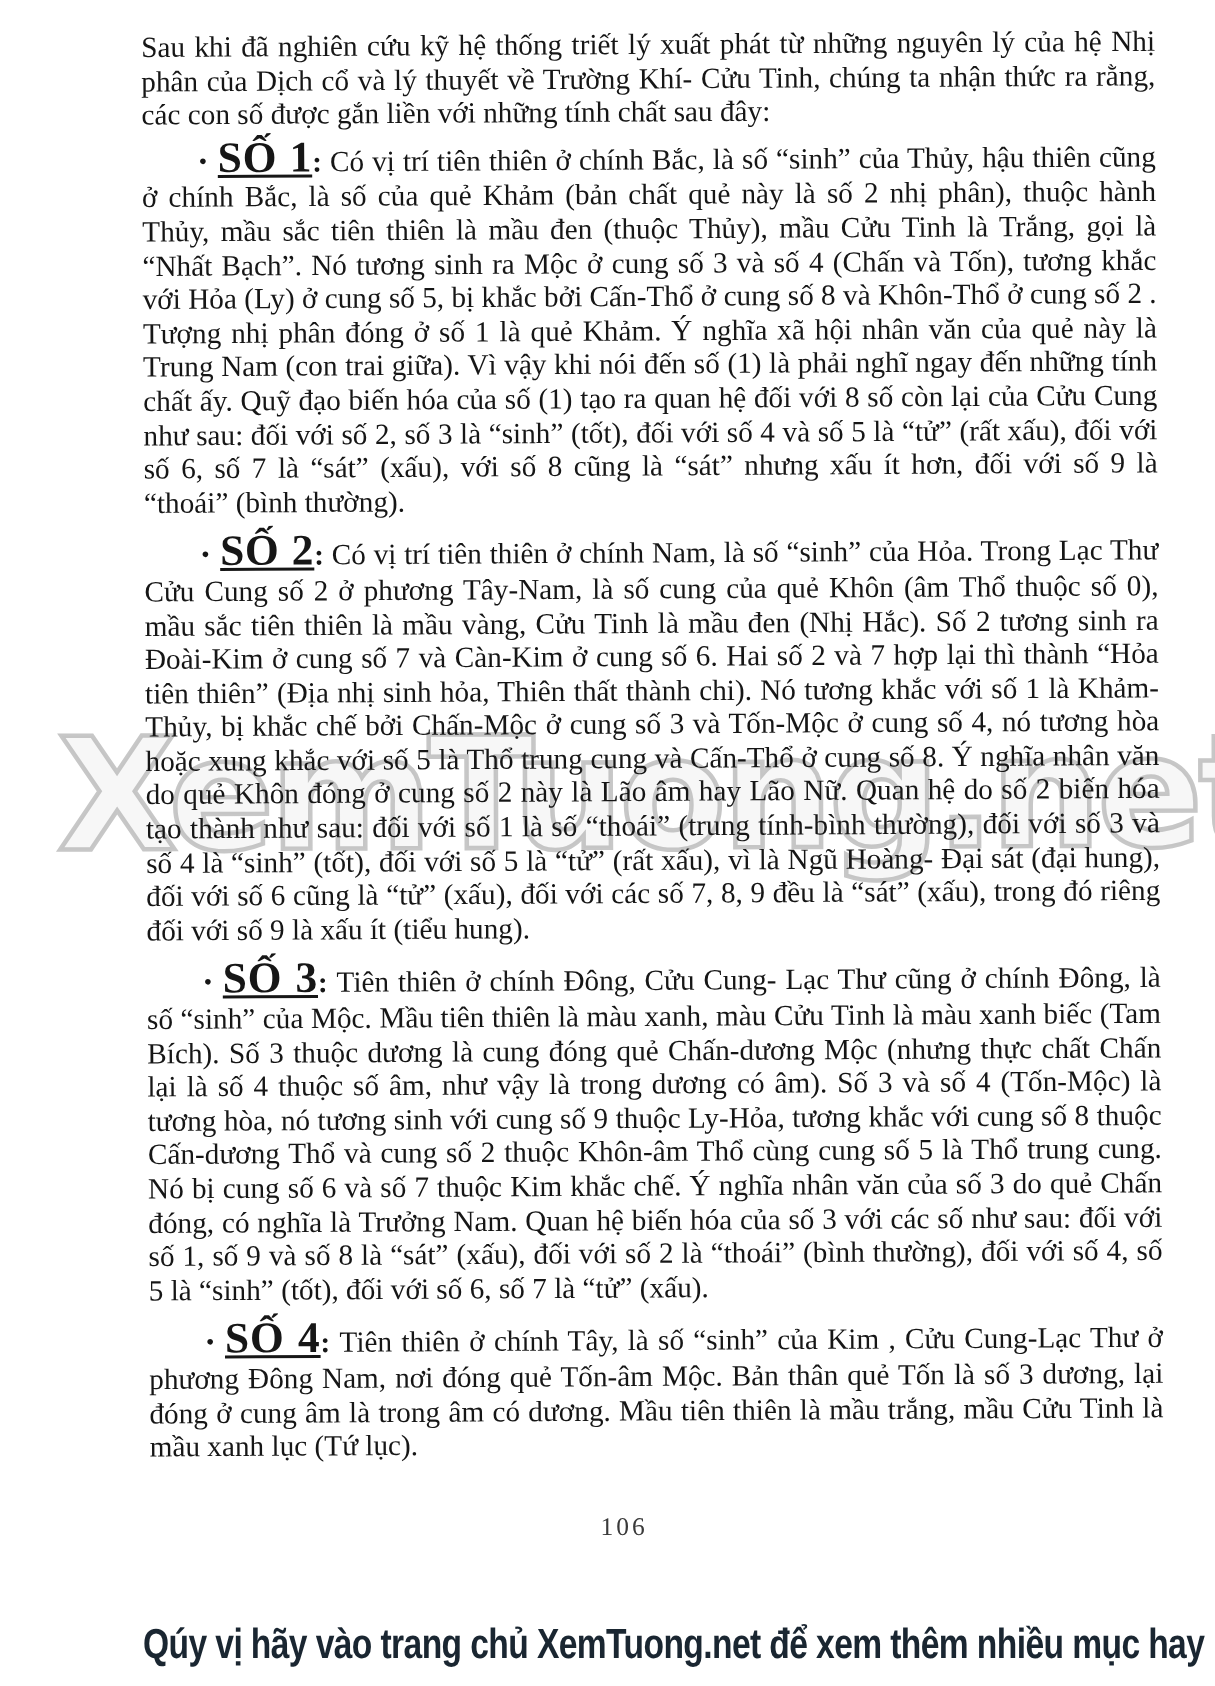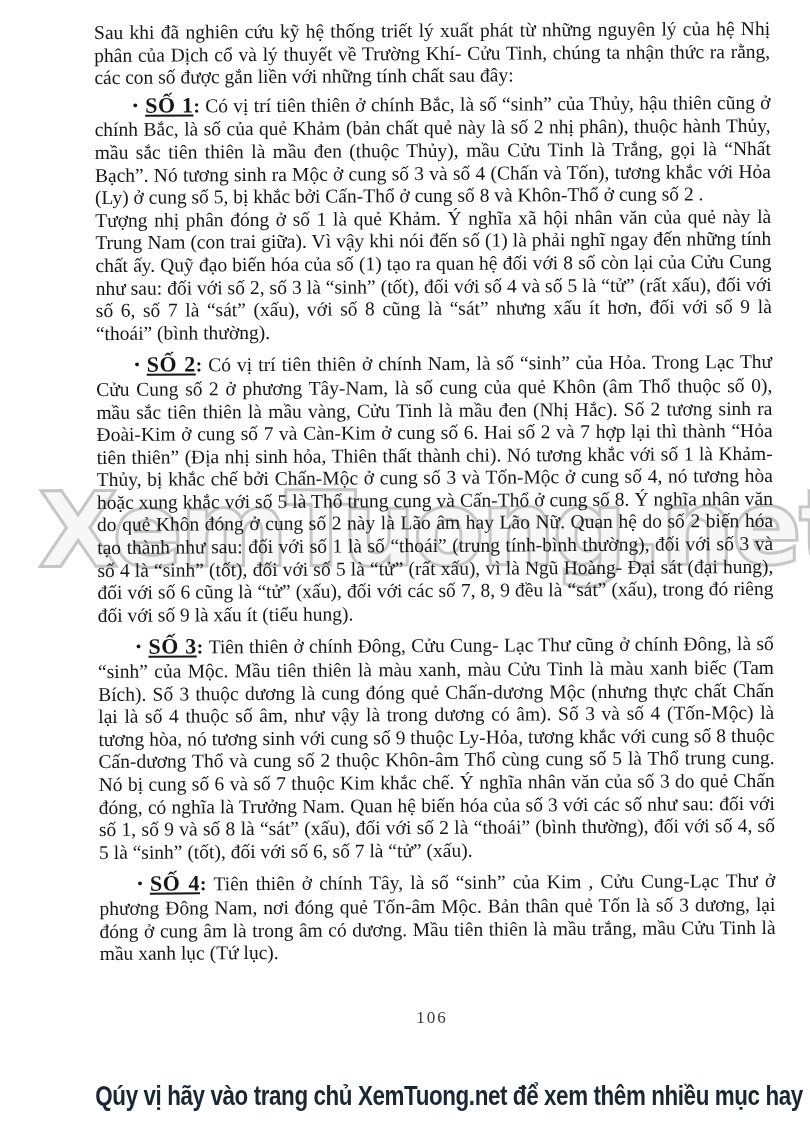--- a/index.html
+++ b/index.html
@@ -21,24 +21,24 @@
   .doc{
     position:absolute;left:94px;top:22px;width:676px;z-index:1;
     color:#161616;font-size:19.5px;line-height:22.6px;text-align:justify;
     transform:rotate(-0.35deg);transform-origin:0 0;
   }
   .para{margin:0;}
   .gap-sm{margin-top:5px;}
   .gap-md{margin-top:9px;}
   .bullet-para{text-indent:38px;}
   .bullet-dot{font-size:16px;padding-right:7px;position:relative;top:-2px;}
-  .sec-label{font-weight:bold;text-decoration:underline;font-size:22px;letter-spacing:0.5px;}
+  .sec-label{font-weight:bold;text-decoration:underline;font-size:29px;letter-spacing:0.5px;}
   .sec-colon{font-weight:bold;}
   .page-number{
-    position:absolute;top:1008px;left:94px;width:676px;z-index:1;
+    position:absolute;top:1008px;left:78px;width:676px;z-index:1;
     text-align:center;font-size:17px;color:#3a3a3a;letter-spacing:2px;
   }
   .footer{
     position:absolute;left:0;right:0;bottom:2px;height:42px;z-index:2;
     text-align:center;background:#ffffff;
   }
   .footer-text{
     display:inline-block;white-space:nowrap;
     font-family:"Liberation Sans", sans-serif;font-weight:bold;
     font-size:28px;color:#1a2631;letter-spacing:-0.5px;

